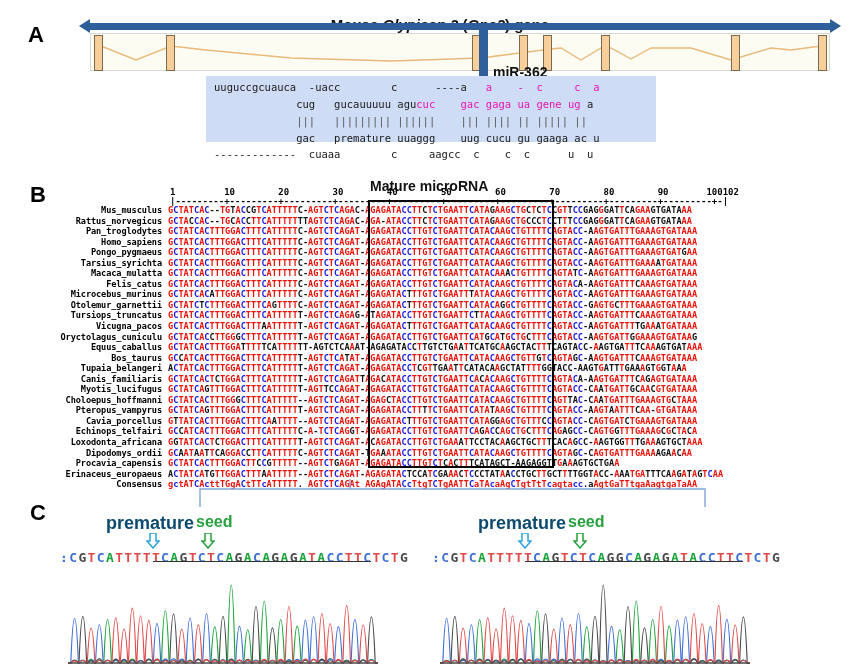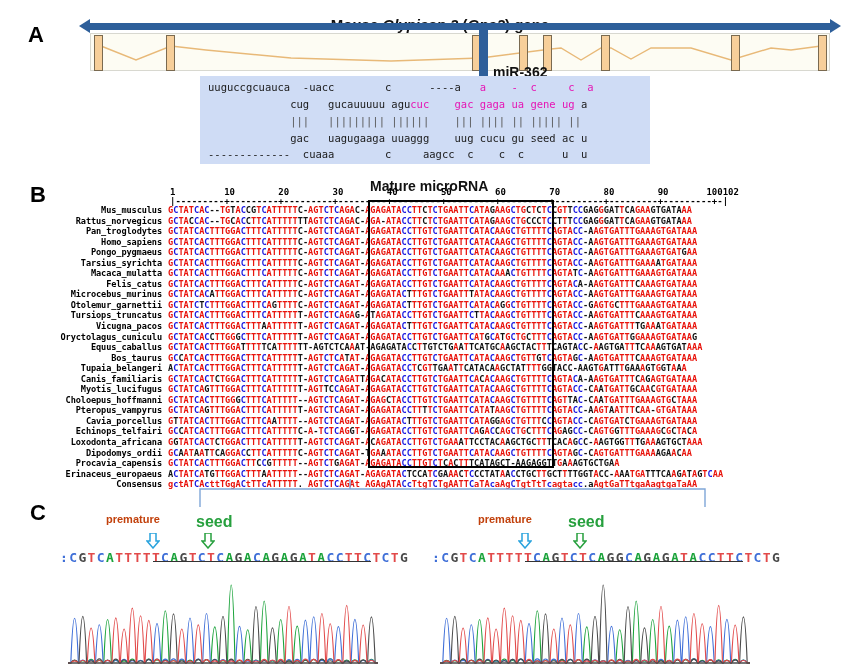--- a/index.html
+++ b/index.html
@@ -49,21 +49,21 @@
   .mir-bar{
     position:absolute;left:479px;top:30px;width:9px;height:54px;
     background:#2e5f9a;
   }
   .mir-label{
     position:absolute;left:493px;top:64px;font-weight:bold;font-size:14px;
     color:#111;font-family:"Liberation Sans",sans-serif;white-space:nowrap;
   }
   
   #hairpin-box{
-    position:absolute;left:200px;top:76px;width:450px;height:88px;
+    position:absolute;left:206px;top:76px;width:450px;height:66px;
     background:#cfdcf5;
   }
   .hp-row{
     position:absolute;left:0;font-family:"DejaVu Sans Mono",monospace;
     font-size:10.5px;letter-spacing:0px;color:#1a1a1a;white-space:pre;
   }
   .hp-row span.m{color:#e516b4;}
   #hp0{top:5px;left:8px;}
   #hp1{top:22px;left:8px;}
   #hp2{top:39px;left:8px;color:#555;}
@@ -101,21 +101,21 @@
   #mature-box{
     position:absolute;left:368px;top:22px;width:186px;height:268px;
     border:2px solid #000;box-sizing:border-box;pointer-events:none;
   }
 
   
   #panel-c{position:absolute;left:0;top:495px;width:868px;height:176px;}
   .bracket{position:absolute;}
   .chroma-group{position:absolute;top:18px;}
   .lbl-premature{
-    position:absolute;font-weight:bold;font-size:11px;color:#c2410c;
+    position:absolute;font-weight:bold;font-size:18px;color:#0c4a6e;
     font-family:"Liberation Sans",sans-serif;white-space:nowrap;
   }
   .lbl-seed{
     position:absolute;font-weight:bold;font-size:16px;color:#27a03e;
     font-family:"Liberation Sans",sans-serif;white-space:nowrap;
   }
   .arrow-down{position:absolute;width:14px;height:16px;}
   .chroma-seq{
     position:absolute;font-family:"DejaVu Sans Mono",monospace;
     font-size:13px;font-weight:bold;white-space:pre;letter-spacing:1.35px;
@@ -158,21 +158,21 @@
       <div class="exon" style="left:727px"></div>
     </div>
 
     <div class="mir-bar"></div>
     <div class="mir-label">miR-362</div>
 
     <div id="hairpin-box">
       <div class="hp-row" id="hp0">uuguccgcuauca  -uacc        c      ----a  <span class="m"> a    -  c     c  a</span></div>
       <div class="hp-row" id="hp1">             cug   gucauuuuu agu<span class="m">cuc    gac gaga ua gene ug</span> a</div>
       <div class="hp-row" id="hp2">             |||   ||||||||| ||||||    ||| |||| || ||||| ||</div>
-      <div class="hp-row" id="hp3">             gac   uagugaaga uuaggg    uug cucu gu seed ac u</div>
+      <div class="hp-row" id="hp3">             gac   premature uuaggg    uug cucu gu gaaga ac u</div>
       <div class="hp-row" id="hp4">-------------  cuaaa        c     aagcc  c    c  c      u  u</div>
     </div>
   </div>
 
   <div id="panel-b">
     <div class="panel-letter" id="panel-b-letter" style="left:30px;top:4px;">B</div>
     <div class="mature-title">Mature microRNA</div>
     <div class="ruler-nums">1         10        20        30        40        50        60        70        80        90       100102</div>
     <div class="ruler-ticks">|---------+---------+---------+---------+---------+---------+---------+---------+---------+---------+-|</div>
     <div id="aln-rows">

